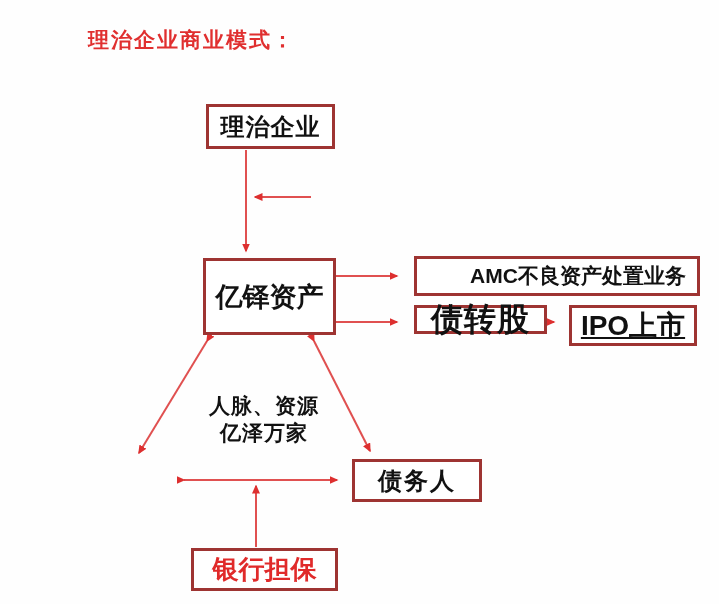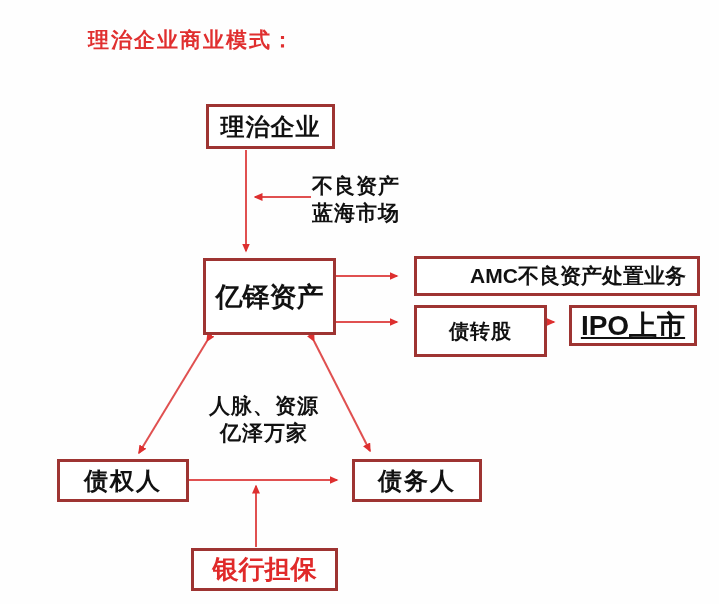--- a/index.html
+++ b/index.html
@@ -31,21 +31,21 @@
     justify-content:center;
     font-weight:bold;
     color:#111111;
     box-sizing:border-box;
     white-space:nowrap;
     margin-left:10px;
   }
   .node-lizhi   {left:196px;top:104px;width:129px;height:45px;font-size:24px;letter-spacing:1px;}
   .node-yiduo   {left:193px;top:258px;width:133px;height:77px;font-size:27px;}
   .node-amc     {left:404px;top:256px;width:286px;height:40px;font-size:21px;padding-left:42px;}
-  .node-swap    {left:404px;top:305px;width:133px;height:52px;font-size:20px;letter-spacing:1px;}
+  .node-swap    {left:404px;top:305px;width:133px;height:29px;font-size:32px;letter-spacing:1px;}
   .node-ipo     {left:559px;top:305px;width:128px;height:41px;font-size:28px;text-decoration:underline;}
   .node-creditor{left:47px; top:459px;width:132px;height:43px;font-size:24px;letter-spacing:2px;}
   .node-debtor  {left:342px;top:459px;width:130px;height:43px;font-size:24px;letter-spacing:2px;}
   .node-bank    {left:181px;top:548px;width:147px;height:43px;font-size:26px;color:#e02a2a;text-align:center;}
   .lbl{
     position:absolute;
     font-weight:bold;
     color:#111111;
     line-height:27px;
     font-size:21px;
@@ -84,26 +84,21 @@
     <line x1="314" y1="341" x2="370" y2="451" marker-start="url(#ah)" marker-end="url(#ah)"></line>
     <line x1="184" y1="480" x2="337" y2="480" marker-start="url(#ah)" marker-end="url(#ah)"></line>
     <line x1="256" y1="547" x2="256" y2="486" marker-end="url(#ah)"></line>
   </svg>
 
   <div class="node node-lizhi">理治企业</div>
   <div class="node node-yiduo">亿铎资产</div>
   <div class="node node-amc">AMC不良资产处置业务</div>
   <div class="node node-swap">债转股</div>
   <div class="node node-ipo">IPO上市</div>
-  <div class="node node-creditor">债权人</div>
   <div class="node node-debtor">债务人</div>
   <div class="node node-bank">银行担保</div>
 
-  <div class="lbl lbl-blueocean">
-    <div>不良资产</div>
-    <div>蓝海市场</div>
-  </div>
   <div class="lbl lbl-network">
     <div>人脉、资源</div>
     <div>亿泽万家</div>
   </div>
 
 </div>
 
 </body></html>

